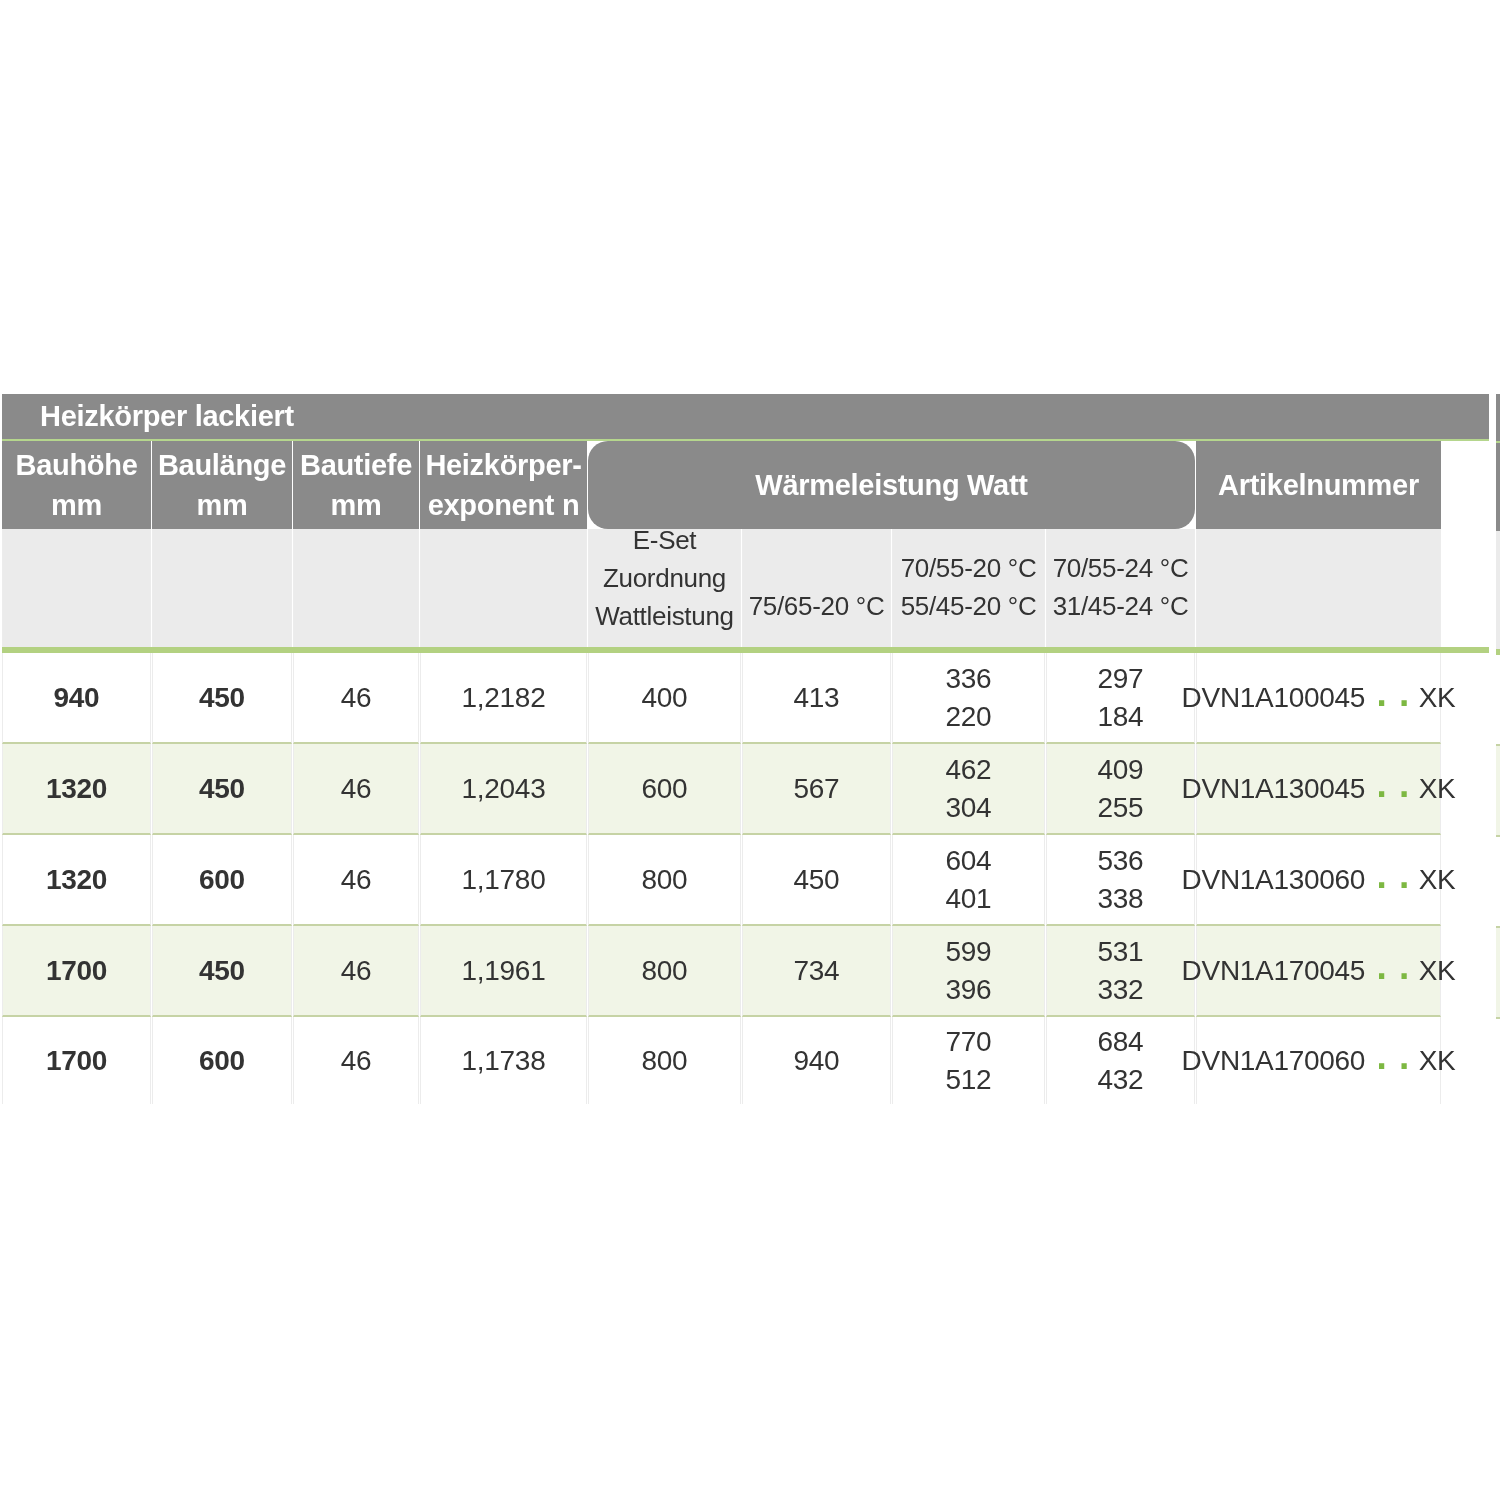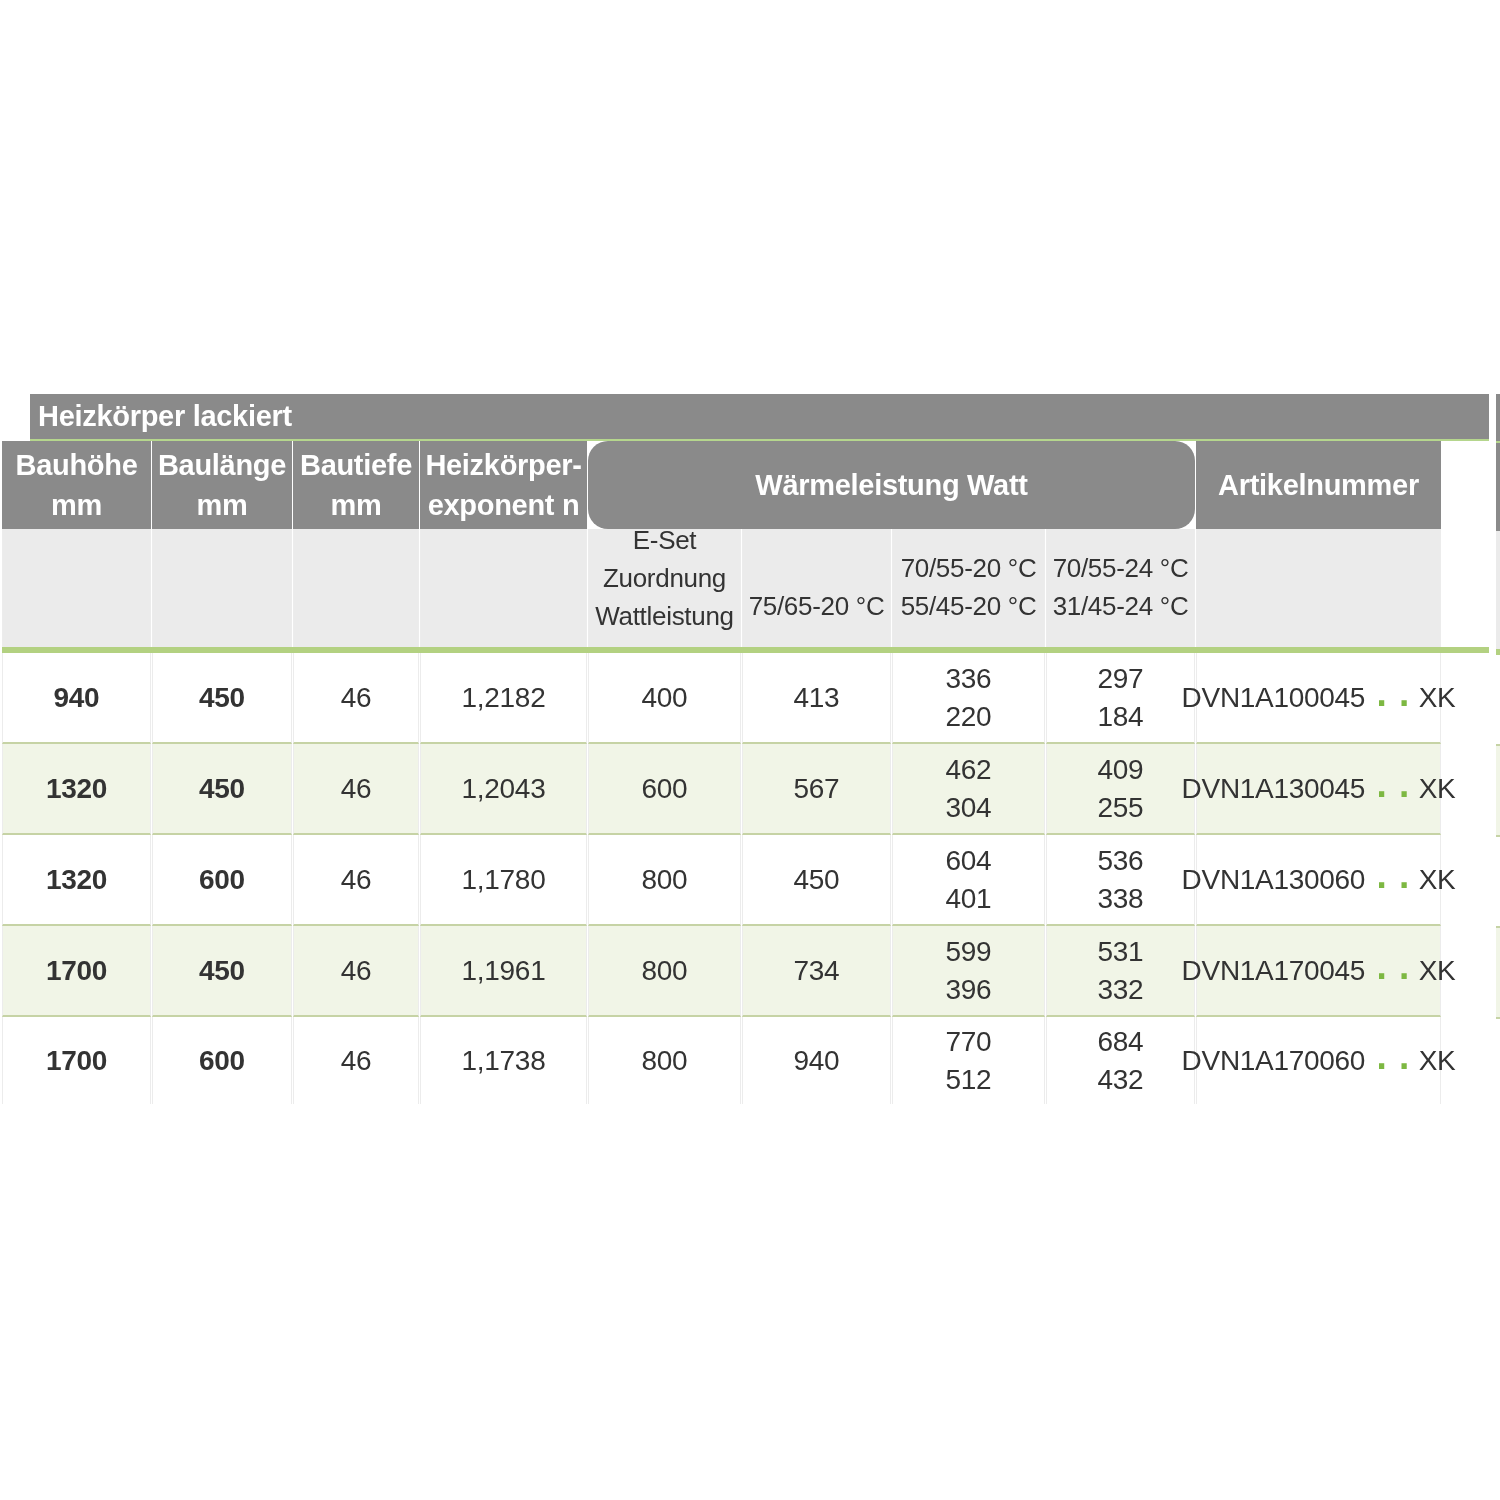--- a/index.html
+++ b/index.html
@@ -24,22 +24,21 @@
   }
   .stage { position: relative; width: 1500px; height: 1500px; background: #fff; }
 
   .tbl { position: absolute; left: 2px; top: 394px; width: 1487px; }
 
   .title-bar {
     height: 47px;
     background: var(--header-gray);
     border-bottom: 2px solid var(--line-thin);
     display: flex; align-items: center;
-    padding-left: 8px;
-    margin-left: 28px;
+    padding-left: 38px;
   }
   .title-bar span {
     color: var(--header-text); font-weight: bold; font-size: 29px;
   }
 
   .grid {
     display: grid;
     grid-template-columns: 149px 140px 126px 167px 153px 149px 153px 149px 245px;
     column-gap: 1px;
     background: #ffffff;

